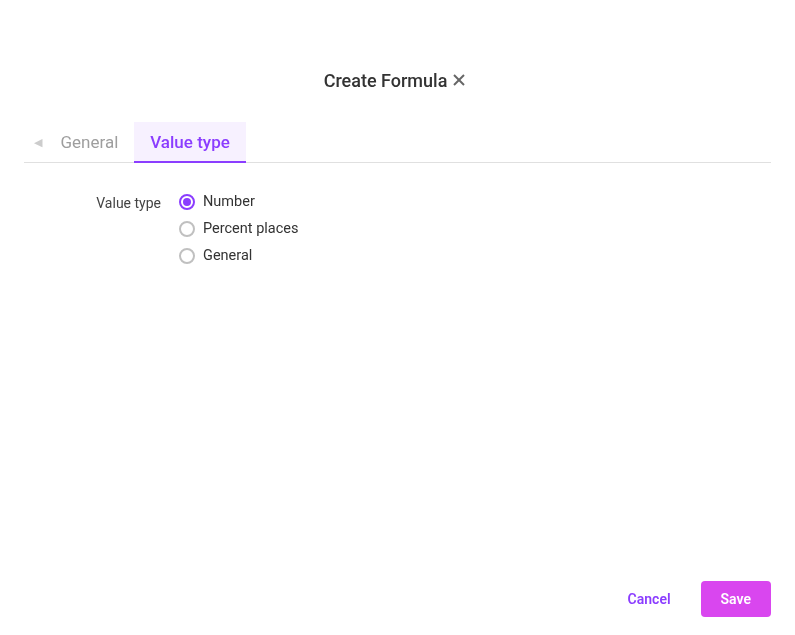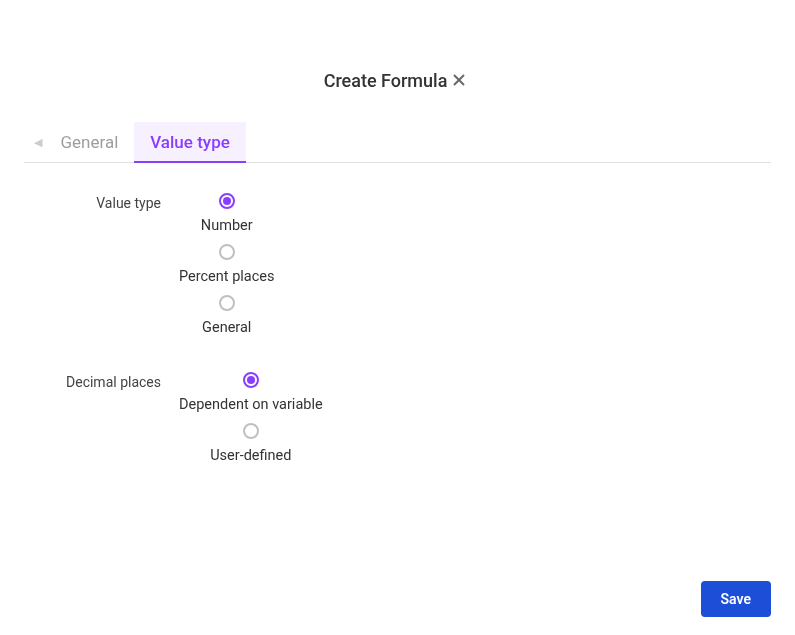--- a/index.html
+++ b/index.html
@@ -110,21 +110,20 @@
       display: flex;
       flex-direction: column;
       gap: 10px;
     }
 
     .radio-option {
       display: flex;
       align-items: center;
       cursor: pointer;
       gap: 8px;
-      flex-direction: column;
     }
 
     .radio-circle {
       width: 16px;
       height: 16px;
       border-radius: 50%;
       border: 2px solid #c0c0c0;
       position: relative;
       flex-shrink: 0;
     }
@@ -170,21 +169,21 @@
       border-radius: 4px;
       cursor: pointer;
     }
 
     .btn-cancel {
       background: transparent;
       color: #8b3dff;
     }
 
     .btn-save {
-      background: #1d4ed8;
+      background: #d946ef;
       color: #ffffff;
     }
   </style>
 </head>
 <body>
 
 <div class="dialog-header">
   <h1 class="dialog-title">Create Formula</h1>
   <button class="close-btn">
     <svg viewBox="0 0 16 16" fill="none" stroke="currentColor" stroke-width="2">
@@ -213,31 +212,19 @@
         <span class="radio-circle"></span>
         <span class="radio-label">Percent places</span>
       </label>
       <label class="radio-option">
         <span class="radio-circle"></span>
         <span class="radio-label">General</span>
       </label>
     </div>
   </div>
 
-  <div class="form-row">
-    <div class="form-label">Decimal places</div>
-    <div class="radio-group">
-      <label class="radio-option">
-        <span class="radio-circle checked"></span>
-        <span class="radio-label">Dependent on variable</span>
-      </label>
-      <label class="radio-option">
-        <span class="radio-circle"></span>
-        <span class="radio-label">User-defined</span>
-      </label>
-    </div>
-  </div>
 
 </div>
 
 <div class="dialog-footer">
+  <button class="btn btn-cancel">Cancel</button>
   <button class="btn btn-save">Save</button>
 </div>
 
 </body></html>

